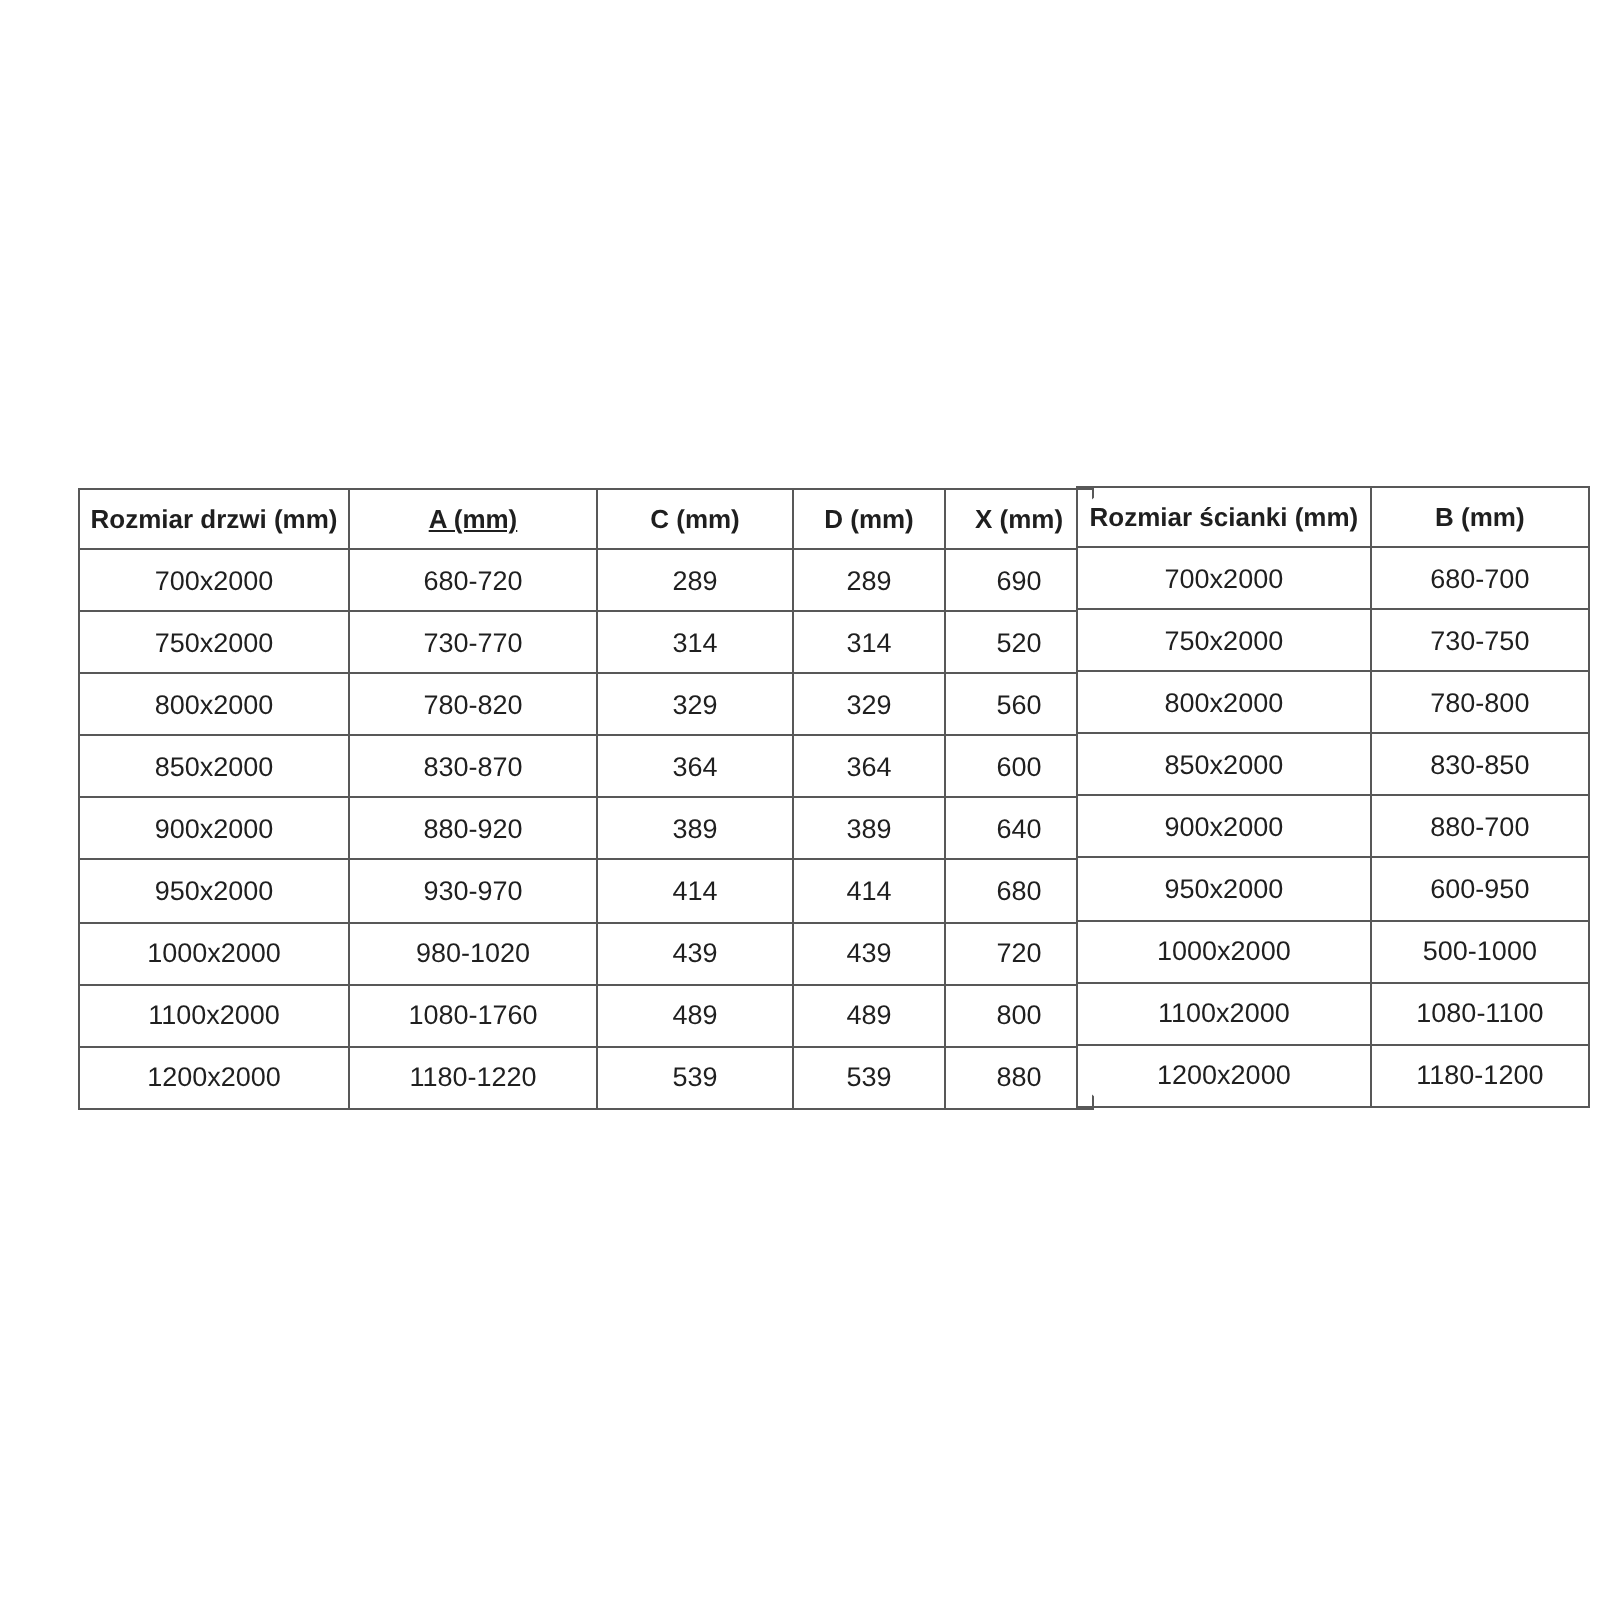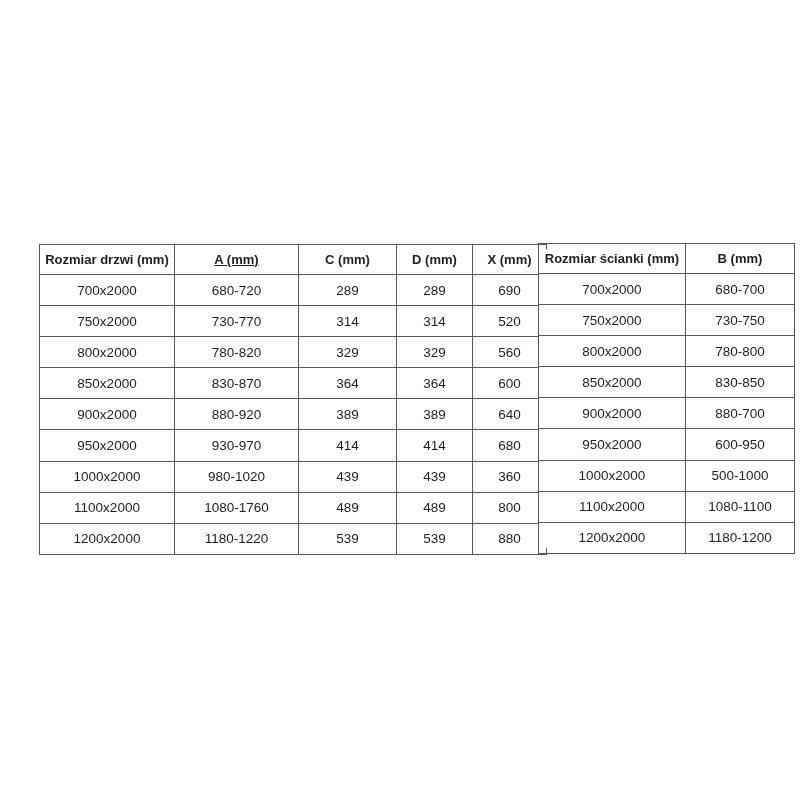--- a/index.html
+++ b/index.html
@@ -106,21 +106,21 @@
           <td>930-970</td>
           <td>414</td>
           <td>414</td>
           <td>680</td>
         </tr>
         <tr>
           <td>1000x2000</td>
           <td>980-1020</td>
           <td>439</td>
           <td>439</td>
-          <td>360</td>
+          <td>720</td>
         </tr>
         <tr>
           <td>1100x2000</td>
           <td>1080-1760</td>
           <td>489</td>
           <td>489</td>
           <td>800</td>
         </tr>
         <tr>
           <td>1200x2000</td>

